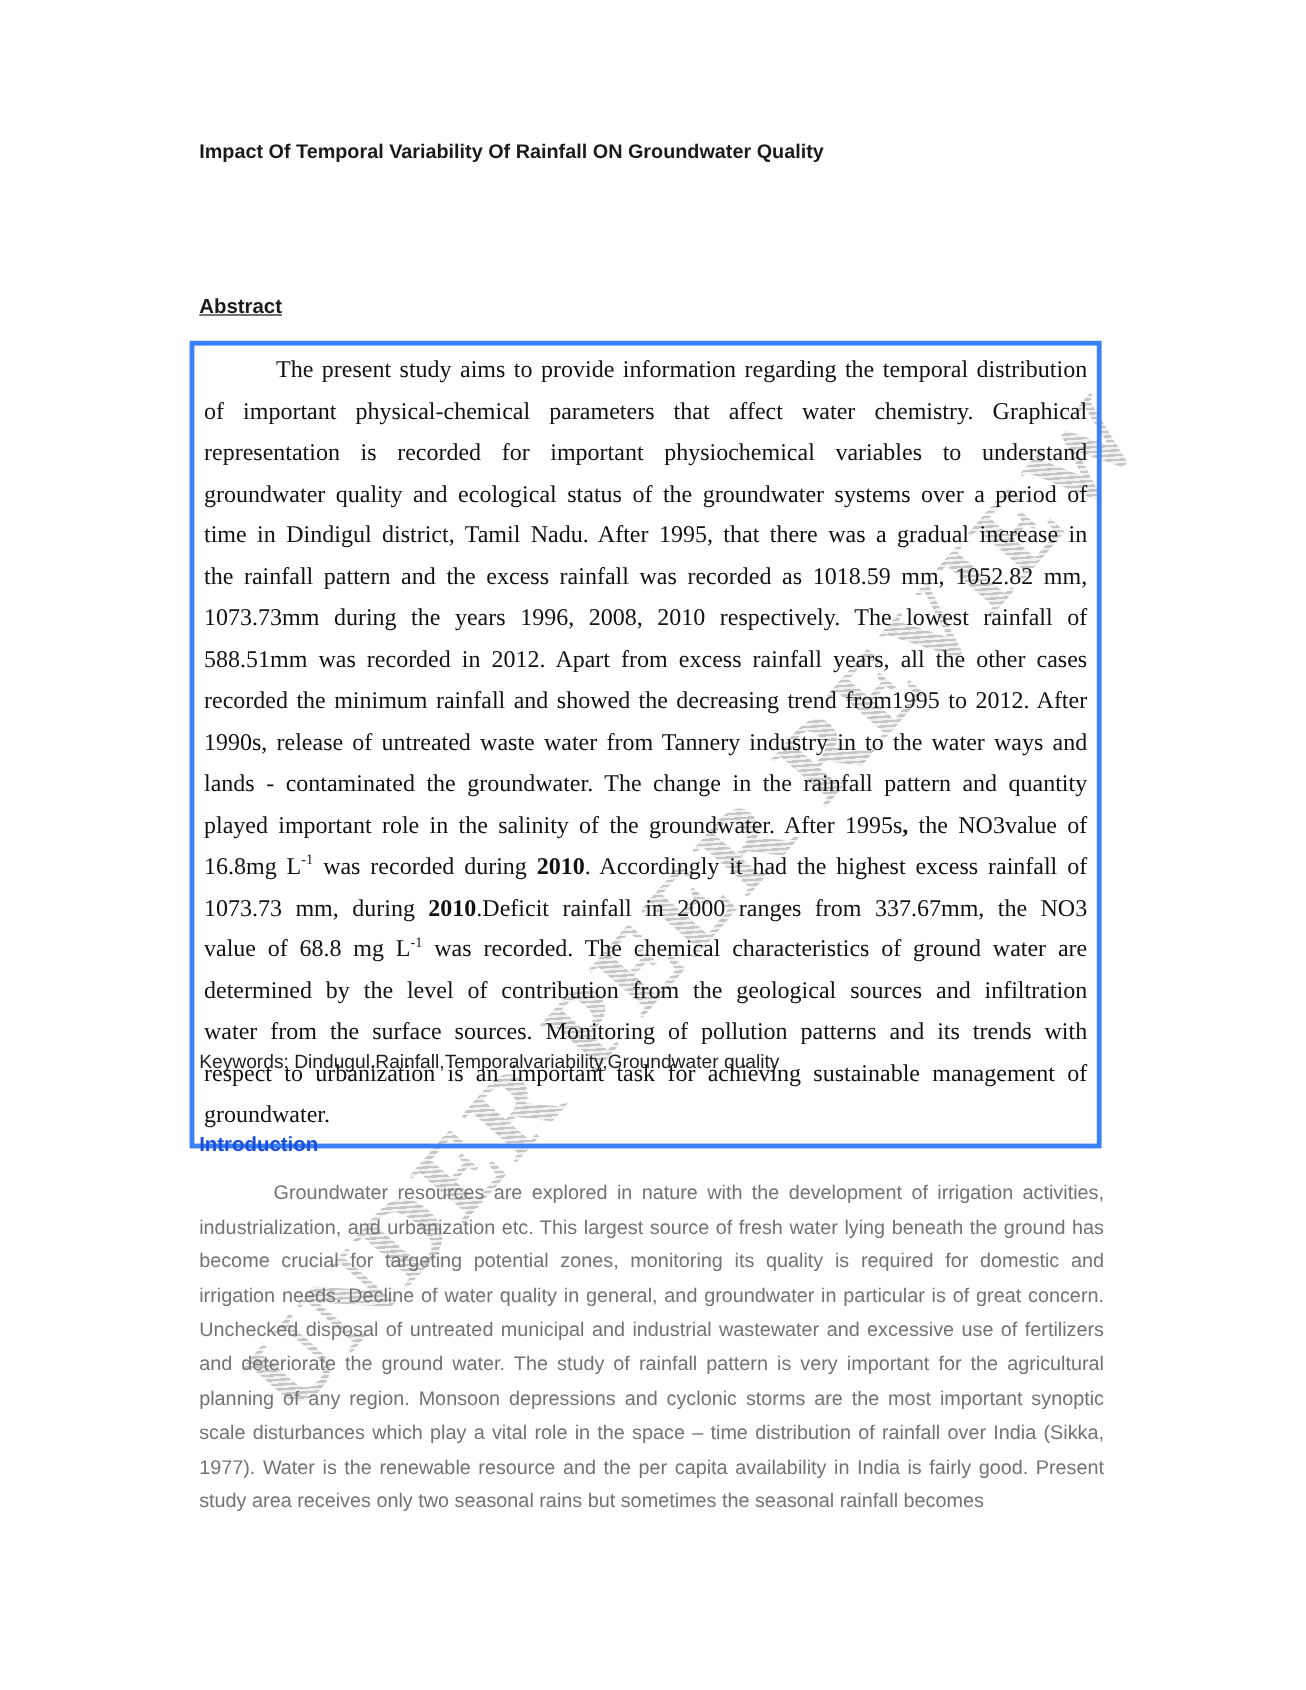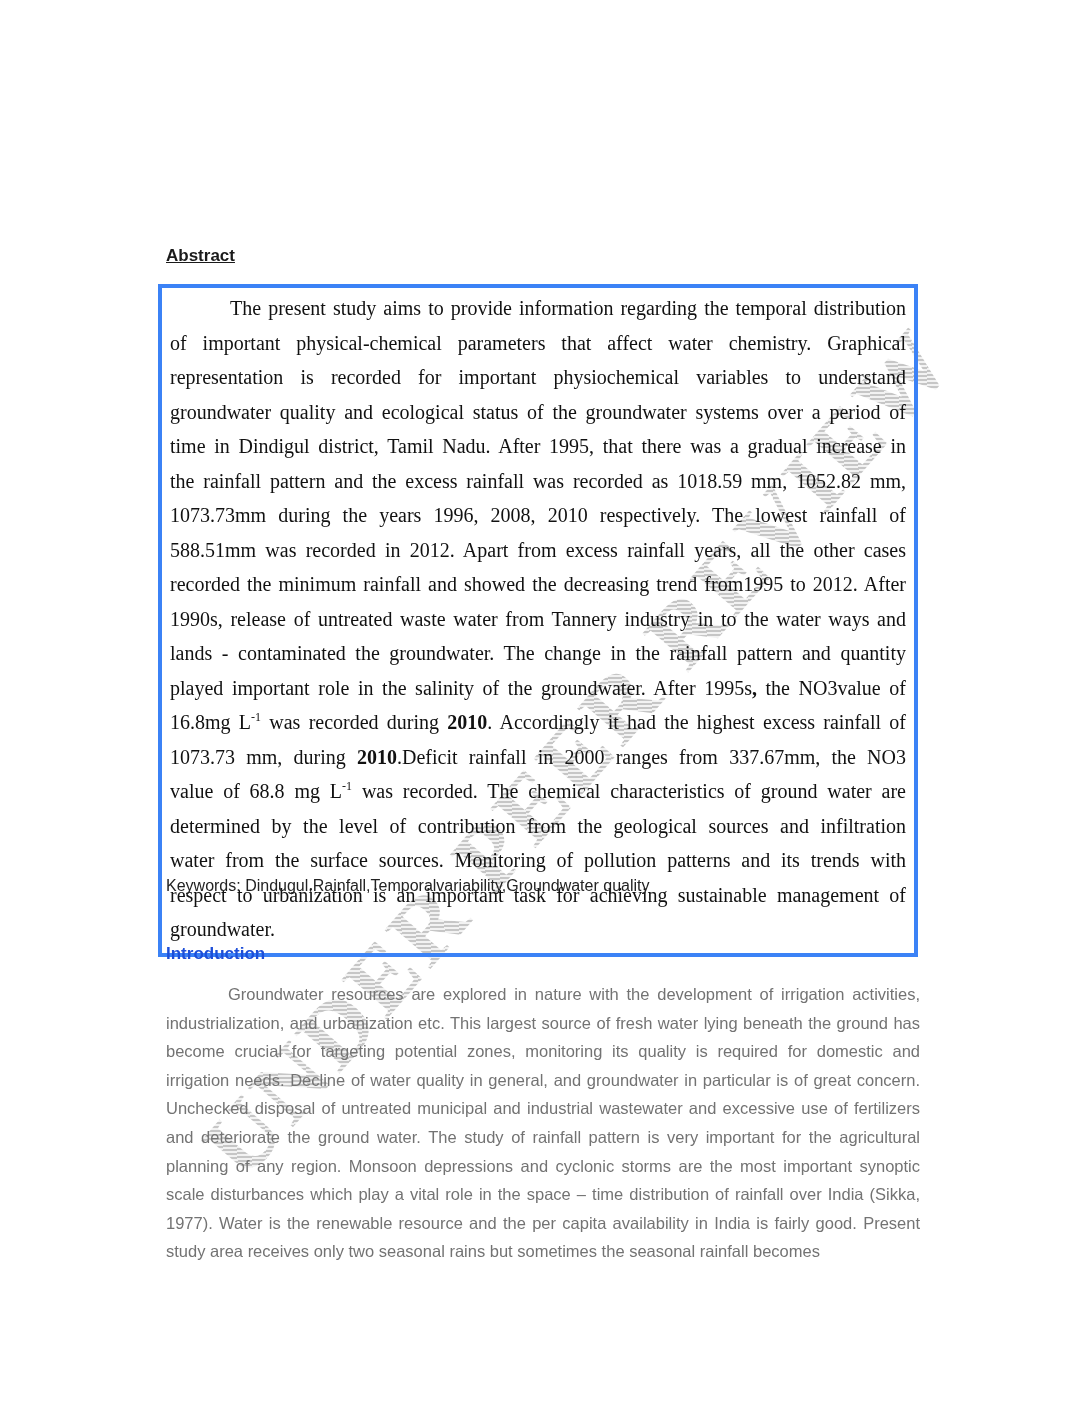--- a/index.html
+++ b/index.html
@@ -108,20 +108,21 @@
   }
 </style>
 </head>
 <body>
 
 <div class="page">
 
   <div class="watermark">UNDER PEER REVIEW</div>
 
   <div class="doc-title">
+    <div>Impact Of Temporal Variability Of Rainfall ON Groundwater Quality</div>
   </div>
 
   <div class="abstract-heading">Abstract</div>
 
   <div class="abstract-box">
     <p class="abstract-text"><span>The present study aims to provide information regarding the temporal distribution of important physical-chemical parameters that affect water chemistry. Graphical representation is recorded for important physiochemical variables to understand groundwater quality and ecological status of the groundwater systems over a period of time in Dindigul  district, Tamil Nadu. After 1995, that there was a gradual increase in the rainfall pattern and the excess rainfall was recorded as 1018.59 mm, 1052.82 mm, 1073.73mm during the years 1996, 2008, 2010 respectively. The lowest rainfall of 588.51mm was recorded in 2012. Apart from excess rainfall years, all the other cases recorded the minimum rainfall and showed the decreasing trend from1995 to 2012. After 1990s, release of untreated waste water from Tannery industry in to the water ways and lands - contaminated the groundwater. The change in the rainfall pattern and quantity played important role in the salinity of the groundwater. After 1995s</span><span style="font-weight: bold;">,</span><span> the NO3value of 16.8mg L</span><sup>-1</sup><span> was recorded during </span><span style="font-weight: bold;">2010</span><span>. Accordingly it had the highest excess rainfall of 1073.73 mm, during </span><span style="font-weight: bold;">2010</span><span>.Deficit rainfall in 2000 ranges from 337.67mm, the NO3 value of 68.8 mg L</span><sup>-1</sup><span> was recorded. The chemical characteristics of ground water are determined by the level of contribution from the geological sources and infiltration water from the surface sources. Monitoring of pollution patterns and its trends with respect to urbanization is an important task for achieving sustainable management of groundwater.</span></p>
   </div>
 
   <div class="keywords-line">Keywords: Dindugul,Rainfall,Temporalvariability,Groundwater quality</div>
 

